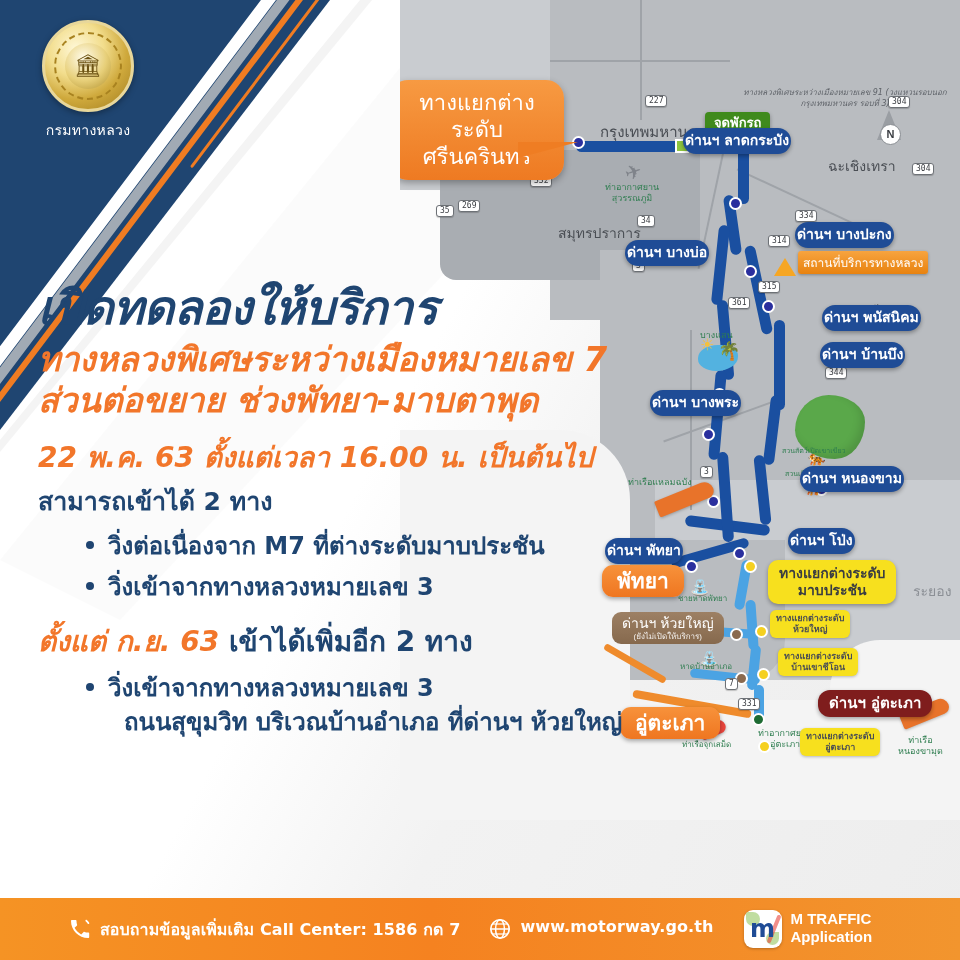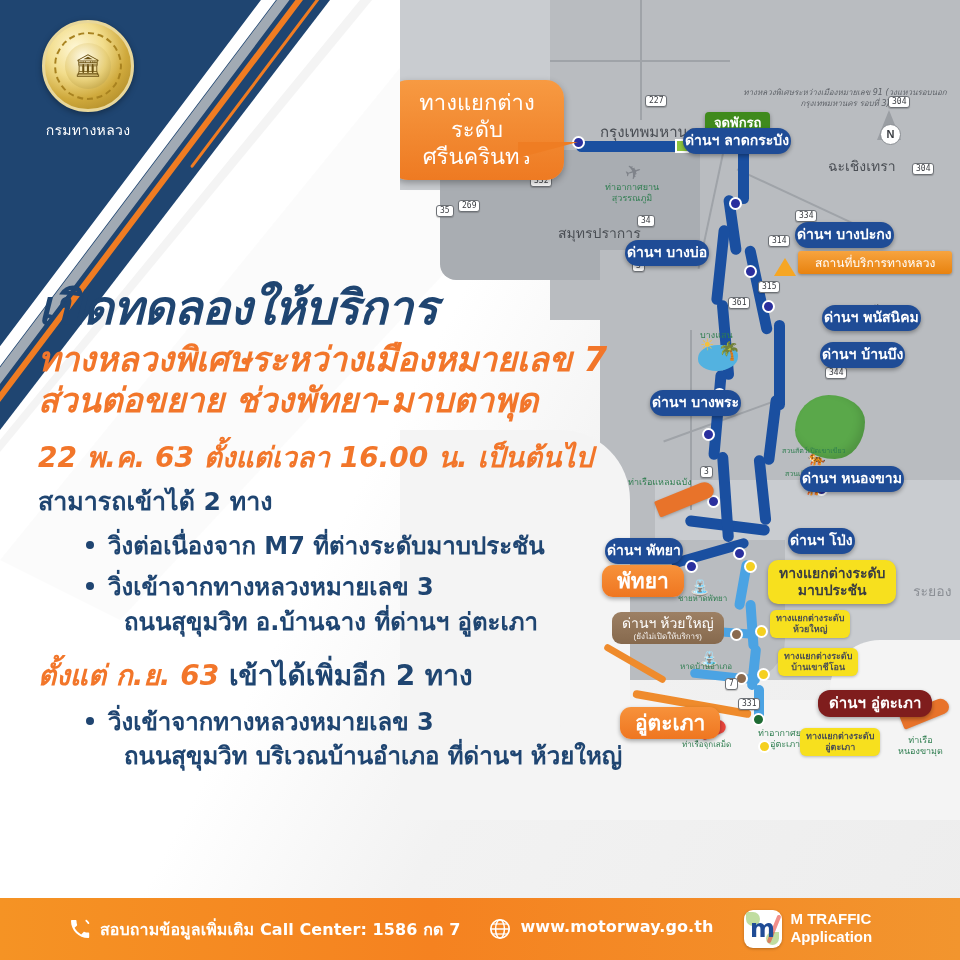--- a/index.html
+++ b/index.html
@@ -190,21 +190,21 @@
     position:absolute;white-space:nowrap;
     font-family:"DejaVu Sans","Liberation Sans",sans-serif;
   }
   .co-brown{
     background:linear-gradient(#9d8064,#86694d);color:#fff;font-size:14px;text-align:center;
     border-radius:9px;padding:3px 10px;line-height:1.2;
   }
   .co-brown small{display:block;font-size:8px;font-weight:normal;opacity:.92;}
   .co-orange-rect{
     background:linear-gradient(#f7a43f,#e8820f);color:#fff;font-size:12px;
-    border-radius:3px;padding:2px 17px;box-shadow:0 1px 3px rgba(0,0,0,.3);
+    border-radius:3px;padding:2px 5px;box-shadow:0 1px 3px rgba(0,0,0,.3);
   }
   .tail{position:absolute;width:0;height:0;}
 
   
   .sprite{position:absolute;}
   .park-blob{
     position:absolute;background:#5aa84a;border-radius:48% 52% 43% 57% / 55% 42% 58% 45%;
     box-shadow:inset -4px -4px 8px rgba(0,0,0,.12);
   }
   .beach-blob{
@@ -435,21 +435,20 @@
 
     <div class="h-date">22 พ.ค. 63 ตั้งแต่เวลา 16.00 น. เป็นต้นไป</div>
     <div class="subline">สามารถเข้าได้ 2 ทาง</div>
 
     <ul class="bullets">
       <li>
         <span>วิ่งต่อเนื่องจาก M7 ที่ต่างระดับมาบประชัน</span>
       </li>
       <li>
         <span>วิ่งเข้าจากทางหลวงหมายเลข 3</span>
-        <span class="cont">ถนนสุขุมวิท อ.บ้านฉาง ที่ด่านฯ อู่ตะเภา</span>
       </li>
     </ul>
 
     <div class="section2">
       <div class="s2-head">
         <span class="orange">ตั้งแต่ ก.ย. 63</span>
         <span>เข้าได้เพิ่มอีก 2 ทาง</span>
       </div>
       <ul class="bullets">
         <li>

